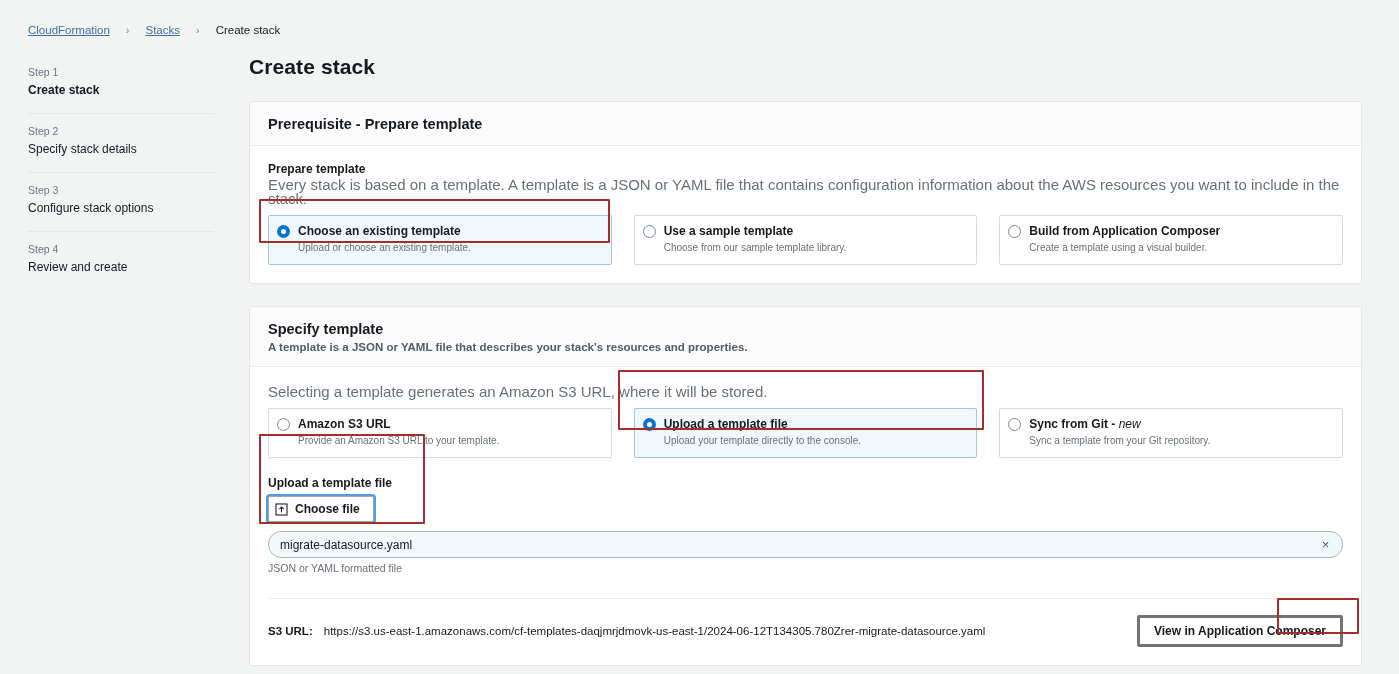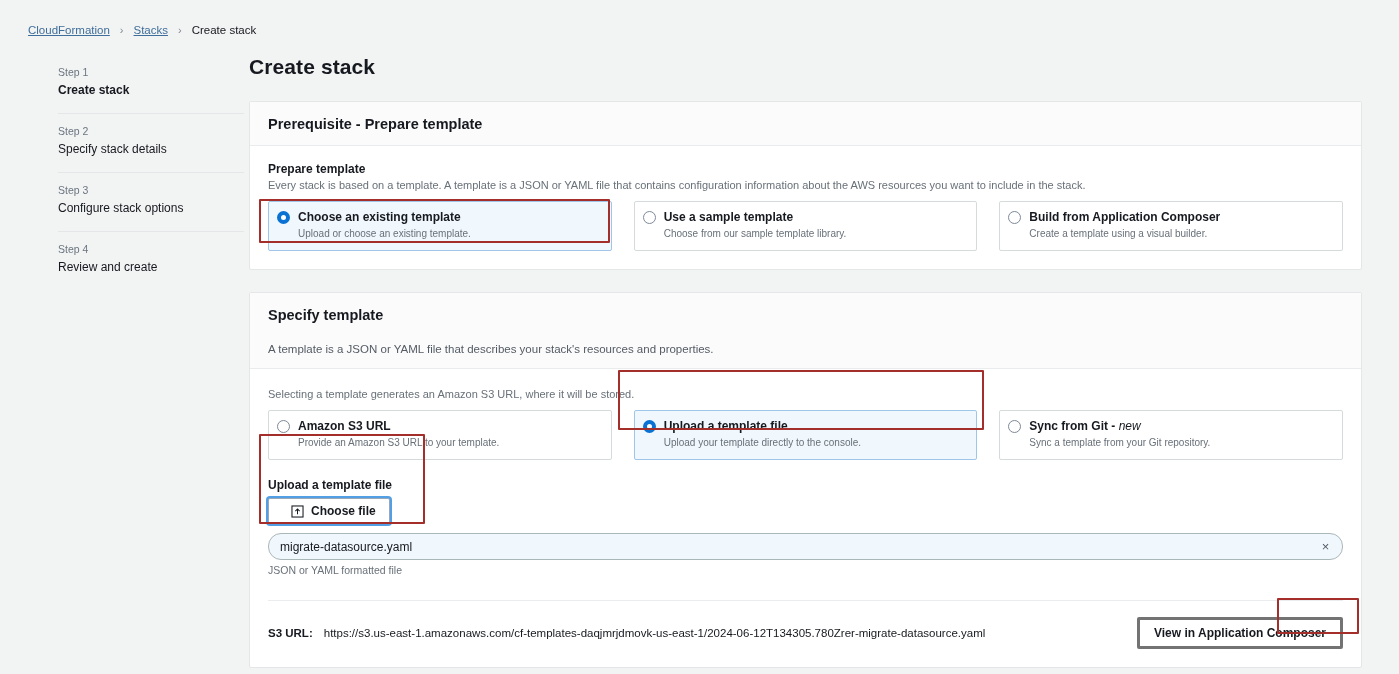--- a/index.html
+++ b/index.html
@@ -10,33 +10,32 @@
     font-family: "Liberation Sans", sans-serif;
     color: #16191f;
     overflow: hidden;
   }
   .page { position: relative; width: 1399px; height: 674px; background: #f2f3f3; }
 
   
   .breadcrumb {
     position: absolute; left: 28px; top: 24px;
     font-size: 11.5px; color: #16191f;
-    display: flex; align-items: center; gap: 10px;
+    display: flex; align-items: center; gap: 16px;
   }
   .breadcrumb a { color: #3f6e9a; text-decoration: underline; cursor: pointer; }
   .breadcrumb .sep { color: #7d8998; font-size: 11px; }
   .breadcrumb .current { color: #16191f; }
 
   
   .sidebar {
     position: absolute; left: 0; top: 45px;
     width: 232px; height: 629px;
     background: #f2f3f3;
     padding: 10px 0 0 28px;
-    margin-left: 30px;
   }
   .step { padding: 9px 0 14px 0; width: 186px; }
   .step + .step { border-top: 1px solid #e4e6e8; }
   .step-num { font-size: 10.5px; color: #6b7580; line-height: 17px; }
   .step-label { font-size: 12px; color: #16191f; line-height: 18px; }
   .step.active .step-label { font-weight: bold; }
 
   
   .main { position: absolute; left: 232px; top: 45px; width: 1167px; }
   .page-title {
@@ -49,25 +48,25 @@
     background: #ffffff;
     border: 1px solid #e4e6e8;
     border-radius: 2px;
   }
   .card-header {
     padding: 14px 18px 13px 18px;
     border-bottom: 1px solid #e9ebed;
     background: #fbfbfb;
   }
   .card-header h2 { margin: 0; font-size: 14.5px; font-weight: bold; color: #16191f; }
-  .card-header .card-desc { margin-top: 20px; font-size: 11.5px; color: #545b64; }
+  .card-header .card-desc { margin-top: 4px; font-size: 11.5px; color: #545b64; font-weight: bold; }
   .card-body { padding: 16px 18px 18px 18px; }
 
   .field-label { font-size: 12px; font-weight: bold; color: #16191f; }
-  .field-desc { font-size: 11px; color: #687078; margin-top: 2px; line-height: 14px; }
+  .field-desc { font-size: 15px; color: #687078; margin-top: 2px; line-height: 14px; }
 
   
   .tile-row { display: flex; gap: 22px; margin-top: 9px; }
   .tile {
     flex: 1 1 0; min-width: 0;
     border: 1px solid #d5dbdb;
     border-radius: 2px;
     background: #ffffff;
     padding: 8px 10px 9px 8px;
     cursor: pointer;
@@ -83,21 +82,21 @@
   .radio.on { border-color: #0972d3; border-width: 4px; background: #fff; }
   .tile-title { font-size: 12px; font-weight: bold; color: #16191f; }
   .tile-title .new { font-style: italic; font-weight: normal; }
   .tile-sub { font-size: 10px; color: #687078; margin: 3px 0 0 21px; line-height: 14px; }
 
   
   .upload-block { margin-top: 18px; }
   .choose-file-btn {
     display: inline-flex; align-items: center; gap: 7px;
     margin-top: 6px;
-    padding: 5px 13px 5px 22px;
+    padding: 5px 13px 5px 6px;
     border: 1px solid #9ba7b6; border-radius: 2px;
     background: #ffffff; cursor: pointer;
     font-size: 12px; font-weight: bold; color: #16191f;
     box-shadow: 0 0 0 2px #539fe5;
   }
   .upload-icon { width: 13px; height: 13px; display: block; }
 
   .file-input-row {
     margin-top: 9px;
     display: flex; align-items: center;

